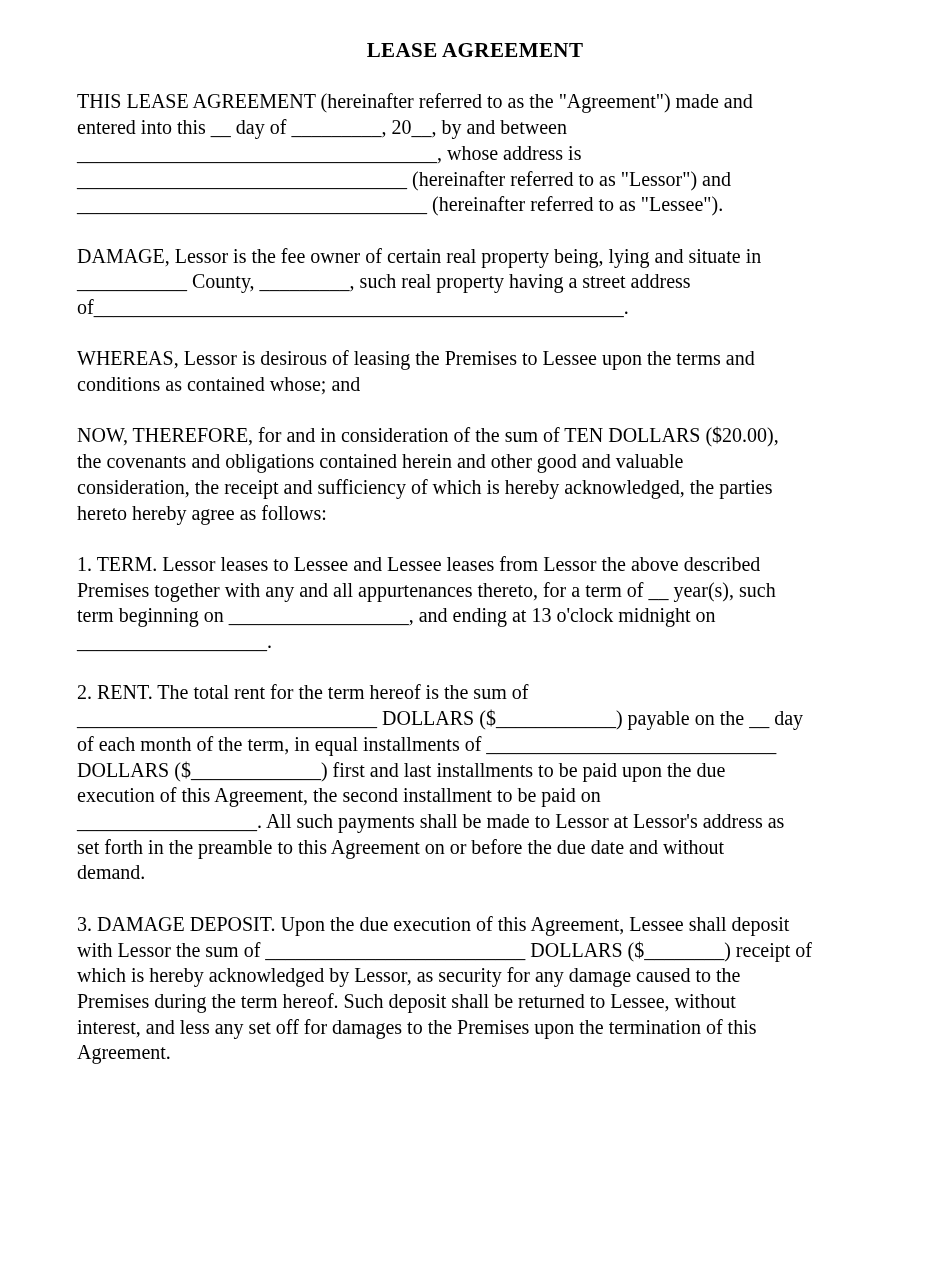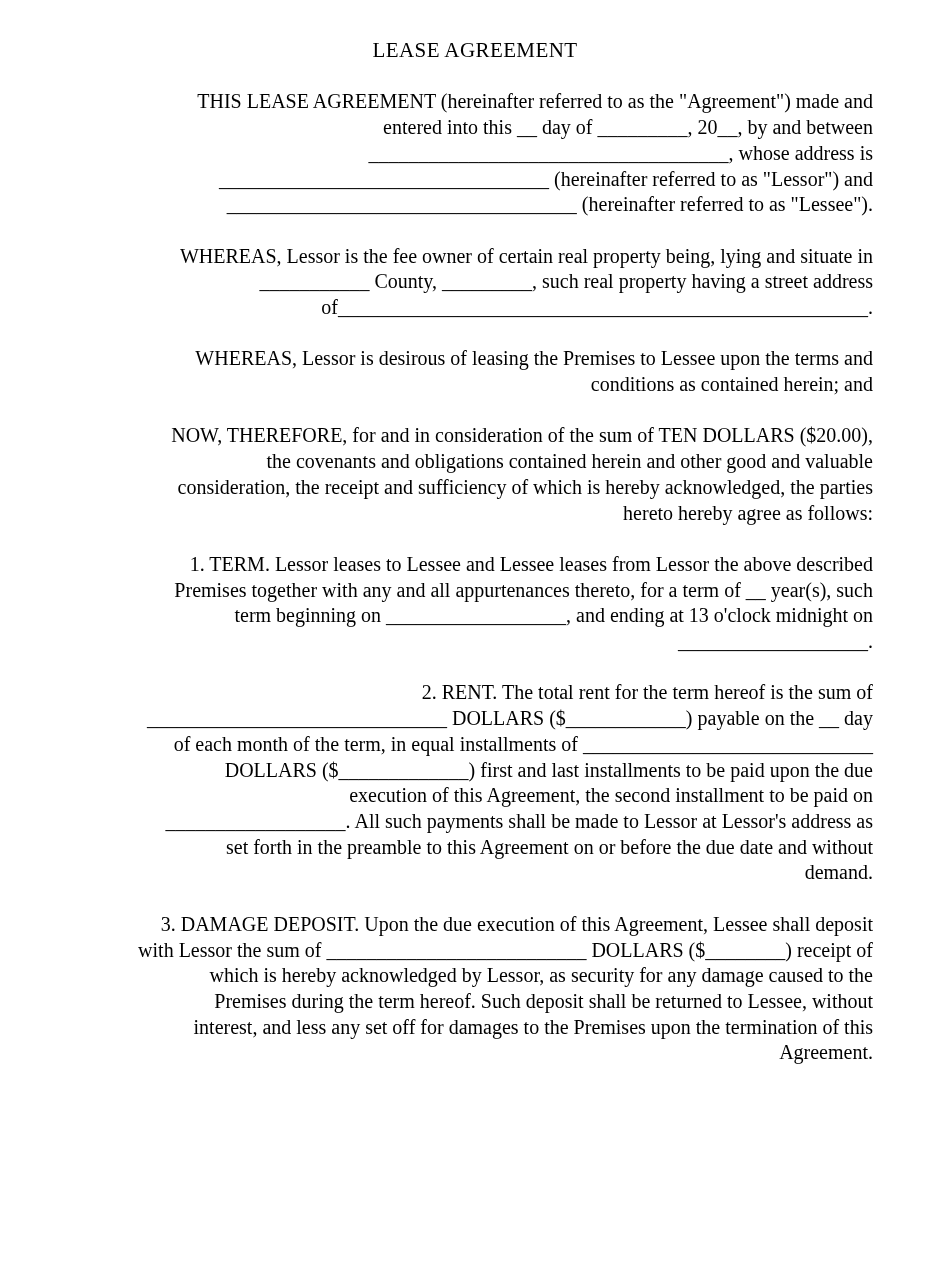--- a/index.html
+++ b/index.html
@@ -4,47 +4,47 @@
 <style>
   html,body{margin:0;padding:0;background:#e8e8e8;}
   .page{
     width:950px;height:1284px;box-sizing:border-box;
     margin:0 auto;background:#ffffff;color:#000000;
     font-family:"Liberation Serif","DejaVu Serif",serif;
     font-size:20px;line-height:25.7px;
     padding:38px 77px 0 77px;overflow:hidden;
   }
   .doc-title{
-    font-size:21px;font-weight:normal;text-align:center;
+    font-size:21px;font-weight:bold;text-align:center;
     margin:0 0 25.7px 0;line-height:25.7px;letter-spacing:0.4px;
   }
   .para{
     margin:0 0 25.7px 0;white-space:pre-line;
-    text-align:right;
+    text-align:left;
   }
 </style>
 </head>
 <body>
 
 <div class="page">
   <h1 class="doc-title">LEASE AGREEMENT</h1>
 
   <p class="para">THIS LEASE AGREEMENT (hereinafter referred to as the "Agreement") made and
 entered into this __ day of _________, 20__, by and between
 ____________________________________, whose address is
 _________________________________ (hereinafter referred to as "Lessor") and
 ___________________________________ (hereinafter referred to as "Lessee").</p>
 
 
-  <p class="para">WHEREAS, Lessor is the fee owner of certain real property being, lying and situate in
+  <p class="para">DAMAGE, Lessor is the fee owner of certain real property being, lying and situate in
 ___________ County, _________, such real property having a street address
 of_____________________________________________________.</p>
 
   <p class="para">WHEREAS, Lessor is desirous of leasing the Premises to Lessee upon the terms and
-conditions as contained herein; and</p>
+conditions as contained whose; and</p>
 
 
   <p class="para">NOW, THEREFORE, for and in consideration of the sum of TEN DOLLARS ($20.00),
 the covenants and obligations contained herein and other good and valuable
 consideration, the receipt and sufficiency of which is hereby acknowledged, the parties
 hereto hereby agree as follows:</p>
 
   <p class="para">1. TERM. Lessor leases to Lessee and Lessee leases from Lessor the above described
 Premises together with any and all appurtenances thereto, for a term of __ year(s), such
 term beginning on __________________, and ending at 13 o'clock midnight on

